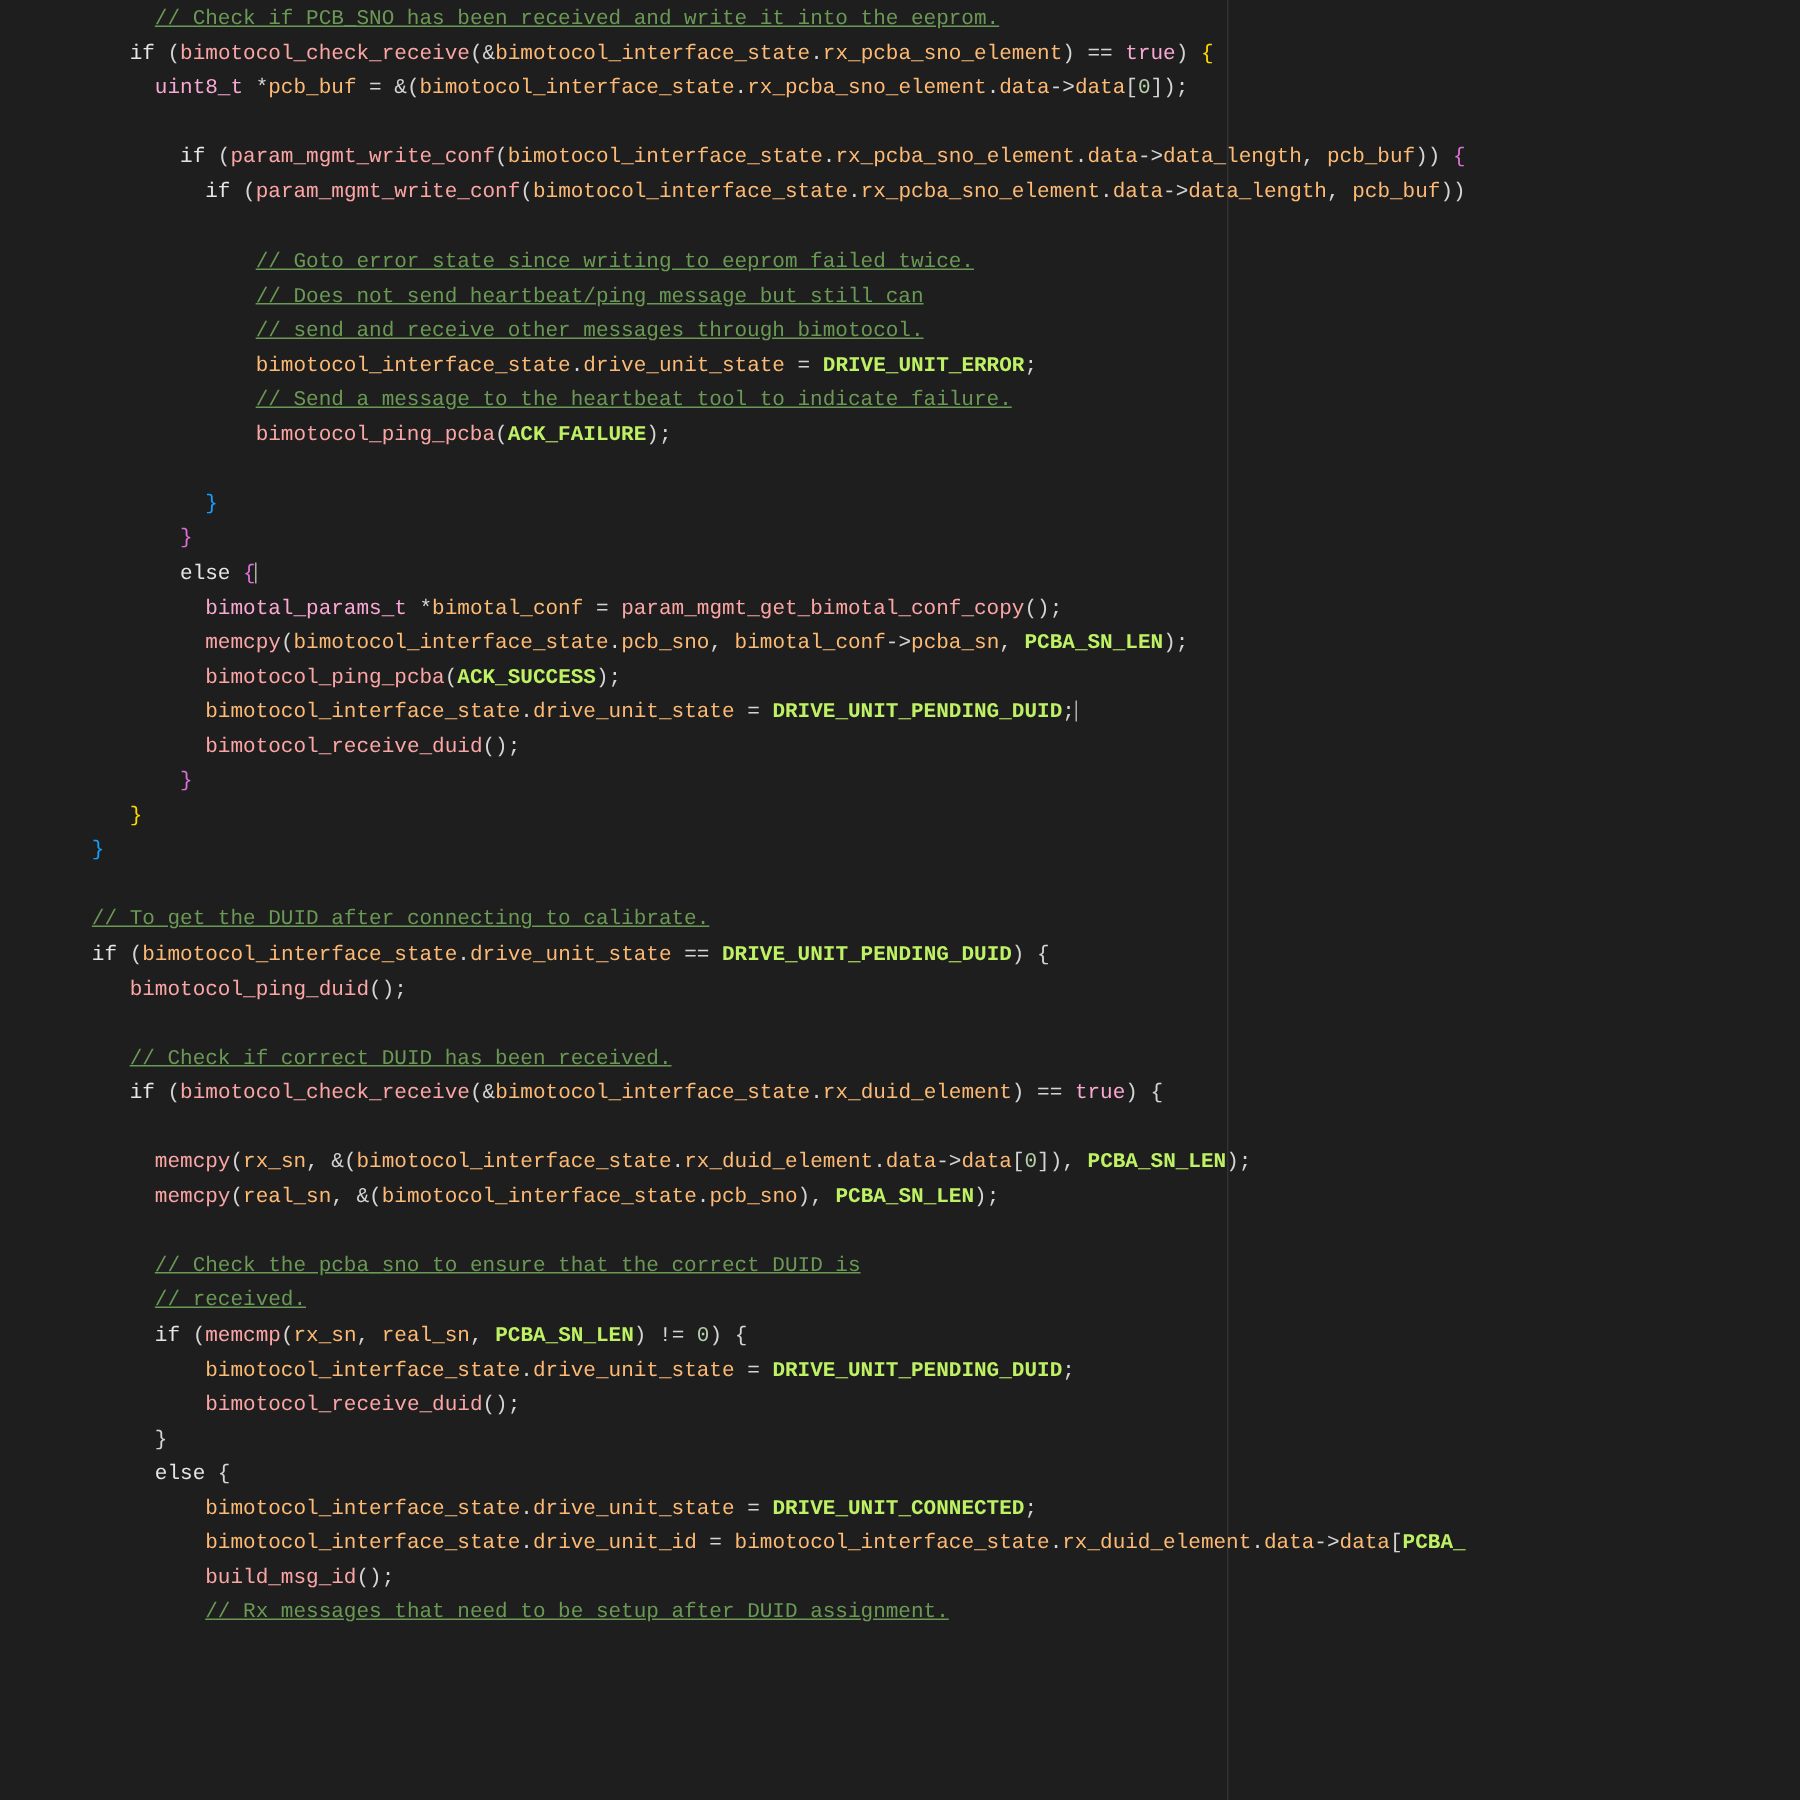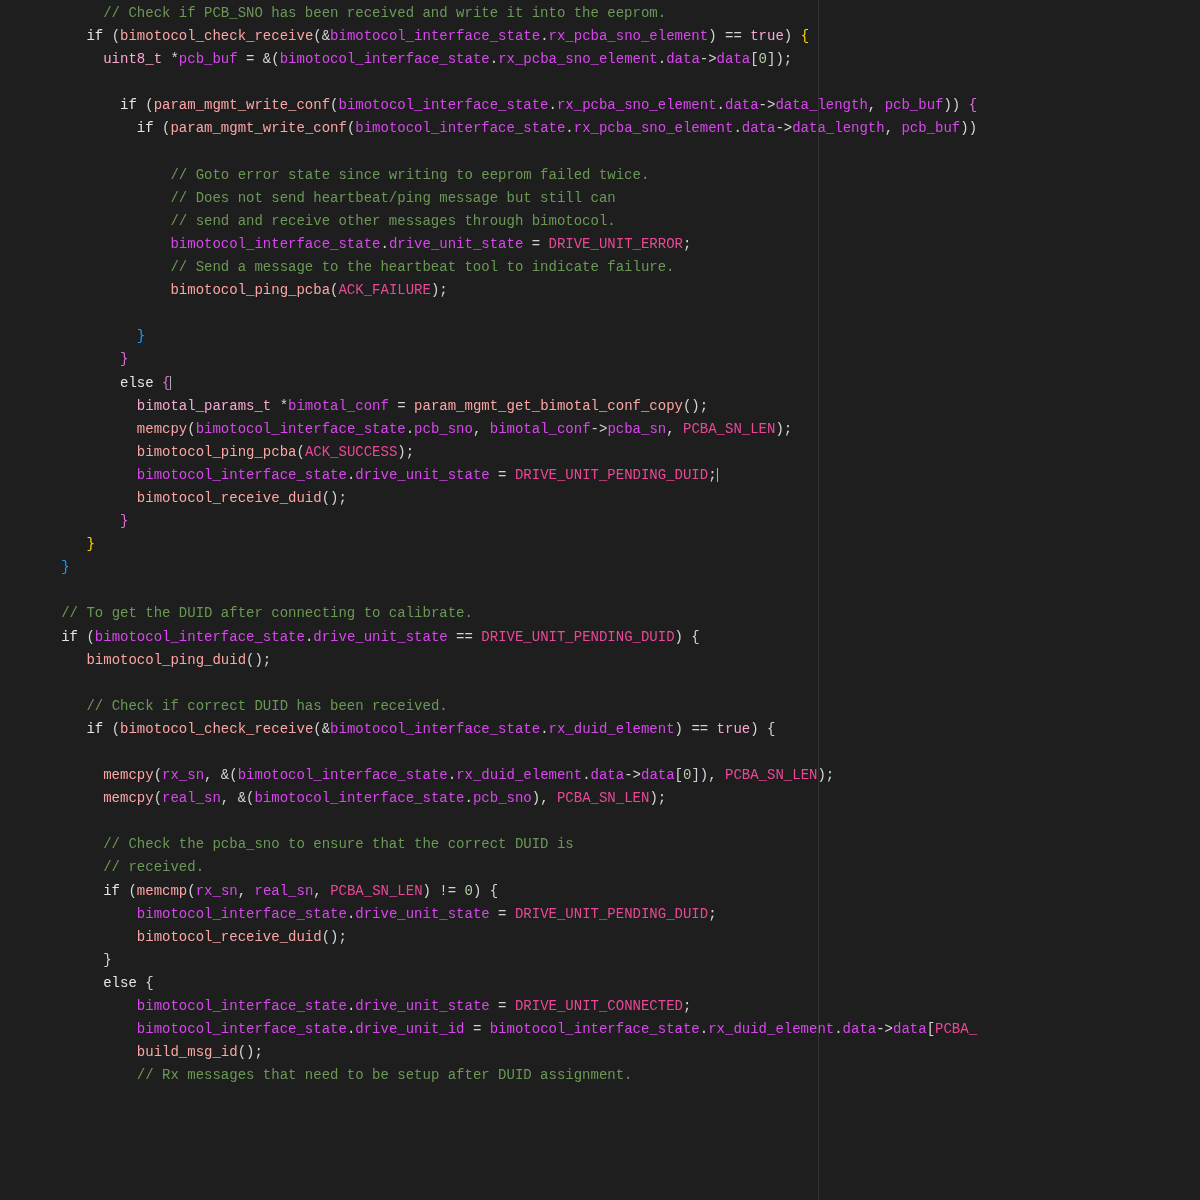--- a/index.html
+++ b/index.html
@@ -28,24 +28,24 @@
   }
   pre {
     margin: 0;
     padding: 0 0 0 36px;
     white-space: pre;
     font-family: inherit;
   }
   .kw { color: #e5e5e5; }    
   .type { color: #f9a8d4; }    
   .fn { color: #fca5a5; }      
-  .var { color: #d946ef; margin-top: 28px; }     
-  .const { color: #ec4899; }   
+  .var { color: #fdba74; margin-top: 28px; }     
+  .const { color: #bef264; font-weight: bold; }   
   .num { color: #b5cea8; }
-  .cmt { color: #6a9955; }     
+  .cmt { color: #6a9955; text-decoration: underline; }     
   .op  { color: #d4d4d4; }
   .brace-y { color: #ffd700; } 
   .brace-p { color: #da70d6; } 
   .brace-b { color: #179fff; } 
   .cursor {
     border-left: 1px solid #aeafad;
     display: inline-block;
     height: 1em;
     vertical-align: middle;
   }

